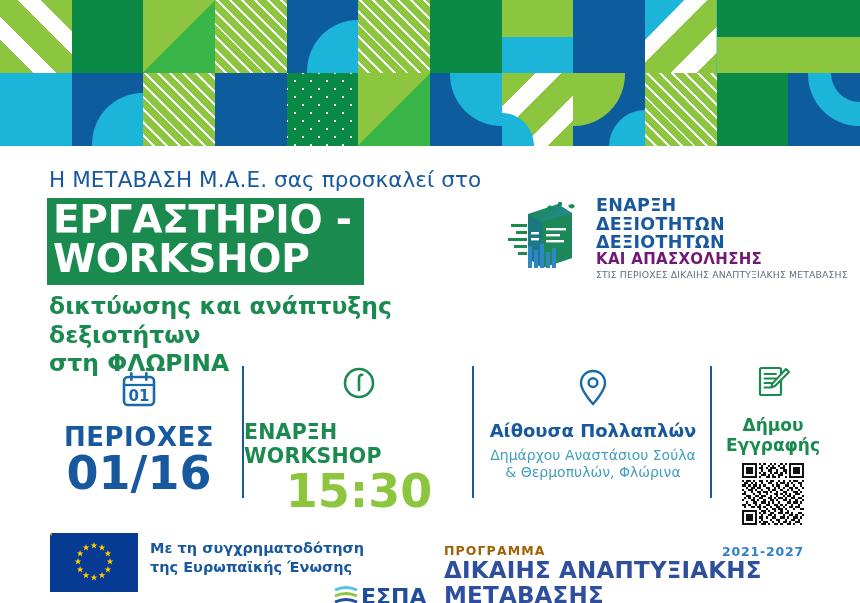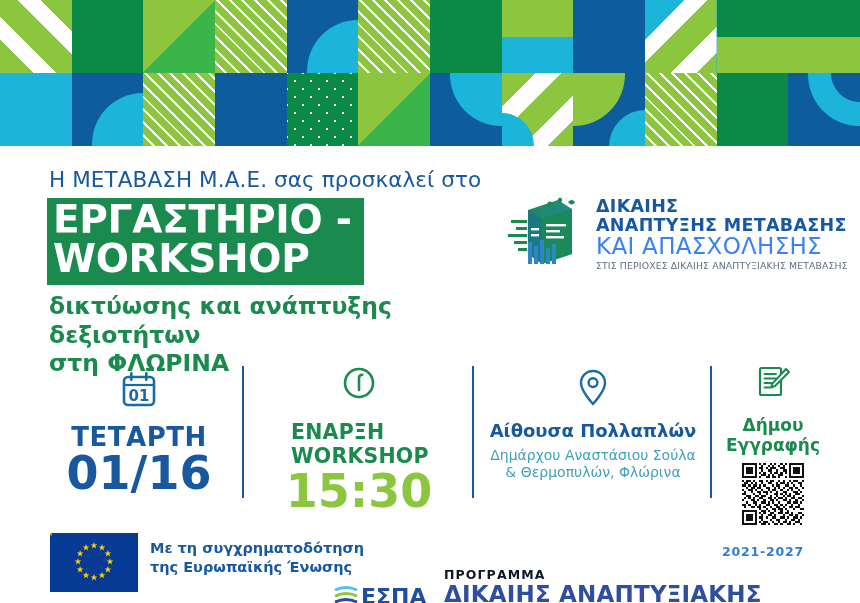--- a/index.html
+++ b/index.html
@@ -76,49 +76,49 @@
   .sub2{
     color:#1a8a4f;font-size:23.5px;font-weight:bold;line-height:1.22;
     margin:0 0 0 2px;
   }
 
   
   .logo{position:absolute;left:508px;top:196px;display:flex;align-items:center;gap:10px;}
   .logo-text{line-height:1.06;}
   .logo-text .lt1{color:#18589e;font-size:17.5px;font-weight:bold;letter-spacing:.3px;}
   .logo-text .lt2{color:#18589e;font-size:17.5px;font-weight:bold;letter-spacing:.3px;}
-  .logo-text .lt3{color:#3b82f6;font-size:23px;font-weight:normal;letter-spacing:.3px;}
+  .logo-text .lt3{color:#701a75;font-size:15px;font-weight:bold;letter-spacing:.3px;}
   .logo-text .lt4{color:#5d6f82;font-size:9.3px;letter-spacing:.15px;margin-top:2px;}
 
   
   .strip{position:absolute;left:34px;top:364px;width:800px;height:146px;display:flex;}
   .col{position:relative;display:flex;flex-direction:column;align-items:center;}
   .c1{width:210px;}
   .c2{width:230px;}
   .c3{width:238px;}
   .c4{width:122px;}
   .vline{position:absolute;top:2px;width:2px;height:132px;background:#18589e;}
   .ico{height:44px;display:flex;align-items:flex-end;justify-content:center;}
 
   .day{color:#18589e;font-size:26px;font-weight:bold;letter-spacing:.5px;margin-top:14px;}
   .date{color:#18589e;font-size:46px;font-weight:bold;line-height:1;margin-top:-2px;}
-  .startlbl{color:#1a8a4f;font-size:20.5px;font-weight:bold;margin-top:18px;letter-spacing:.2px;padding-left:47px;}
+  .startlbl{color:#1a8a4f;font-size:20.5px;font-weight:bold;margin-top:18px;letter-spacing:.2px;}
   .time{color:#8cc63f;font-size:46px;font-weight:bold;line-height:1;margin-top:0px;}
   .venue{color:#18589e;font-size:18px;font-weight:bold;line-height:1.2;text-align:center;margin-top:12px;}
   .addr{color:#3f9fbe;font-size:14px;line-height:1.25;text-align:center;margin-top:5px;}
   .formlbl{color:#1a8a4f;font-size:17px;font-weight:bold;line-height:1.15;text-align:center;margin-top:12px;}
   .qr{width:62px;height:62px;margin-top:8px;}
 
   
   .footer{position:absolute;left:0;top:520px;width:860px;height:83px;}
   .eu{position:absolute;left:50px;top:13px;width:88px;height:59px;background:#073a92;border-radius:1px;}
   .eutxt{position:absolute;left:150px;top:19px;color:#18589e;font-size:14.5px;font-weight:bold;line-height:1.32;}
   .espa{position:absolute;left:333px;top:13px;width:108px;height:57px;margin-top:48px;}
   .prog{position:absolute;left:444px;top:23px;}
-  .prog .p1{color:#0f172a;font-size:12.5px;font-weight:bold;letter-spacing:1.1px;margin-top:24px;}
+  .prog .p1{color:#a16207;font-size:12.5px;font-weight:bold;letter-spacing:1.1px;}
   .prog .p2{color:#2e4e9e;font-size:23px;font-weight:bold;letter-spacing:.2px;line-height:1.08;}
   .years{position:absolute;right:56px;top:24px;color:#2f7fd1;font-size:12.5px;font-weight:bold;letter-spacing:.8px;}
 </style>
 </head>
 <body>
 
 <div class="poster">
 
   <div class="banner">
     <div class="mrow">
@@ -219,40 +219,40 @@
           <rect x="44" y="48" width="4" height="20"></rect>
         </g>
         <g fill="#1a8a4f">
           <circle cx="42" cy="8" r="2.6"></circle>
           <circle cx="52" cy="4" r="2.2"></circle>
           <path d="M60 6 q4 -4 7 0 q-3 5 -7 0"></path>
         </g>
       </svg>
     </span>
     <div class="logo-text">
-      <div class="lt1">ΔΙΚΑΙΗΣ</div>
-      <div class="lt2">ΑΝΑΠΤΥΞΗΣ ΜΕΤΑΒΑΣΗΣ</div>
+      <div class="lt1">ΕΝΑΡΞΗ</div>
+      <div class="lt2">ΔΕΞΙΟΤΗΤΩΝ ΔΕΞΙΟΤΗΤΩΝ</div>
       <div class="lt3">ΚΑΙ ΑΠΑΣΧΟΛΗΣΗΣ</div>
       <div class="lt4">ΣΤΙΣ ΠΕΡΙΟΧΕΣ ΔΙΚΑΙΗΣ ΑΝΑΠΤΥΞΙΑΚΗΣ ΜΕΤΑΒΑΣΗΣ</div>
     </div>
   </div>
 
   <div class="strip">
 
     <div class="col c1">
       <div class="ico">
         <svg width="36" height="38" viewBox="0 0 36 38">
           <rect x="3" y="7" width="30" height="28" rx="4" fill="none" stroke="#1a6aa8" stroke-width="2.6"></rect>
           <rect x="9" y="2" width="2.6" height="9" rx="1.3" fill="#1a6aa8"></rect>
           <rect x="24" y="2" width="2.6" height="9" rx="1.3" fill="#1a6aa8"></rect>
           <line x1="3" y1="15" x2="33" y2="15" stroke="#1a6aa8" stroke-width="2.2"></line>
           <text x="18" y="31" font-family="DejaVu Sans, sans-serif" font-size="15" font-weight="bold" fill="#1a6aa8" text-anchor="middle">01</text>
         </svg>
       </div>
-      <div class="day">ΤΕΤΑΡΤΗ</div>
+      <div class="day">ΠΕΡΙΟΧΕΣ</div>
       <div class="date">01/16</div>
       <div class="vline" style="right:0;"></div>
     </div>
 
     <div class="col c2">
       <div class="ico">
         <svg width="36" height="38" viewBox="0 0 36 38">
           <circle cx="18" cy="19" r="14" fill="none" stroke="#1a8a4f" stroke-width="2.6"></circle>
           <path d="M18 26 L18 14 q0 -3.2 3.2 -3.2" fill="none" stroke="#1a8a4f" stroke-width="2.6" stroke-linecap="round"></path>
         </svg>

